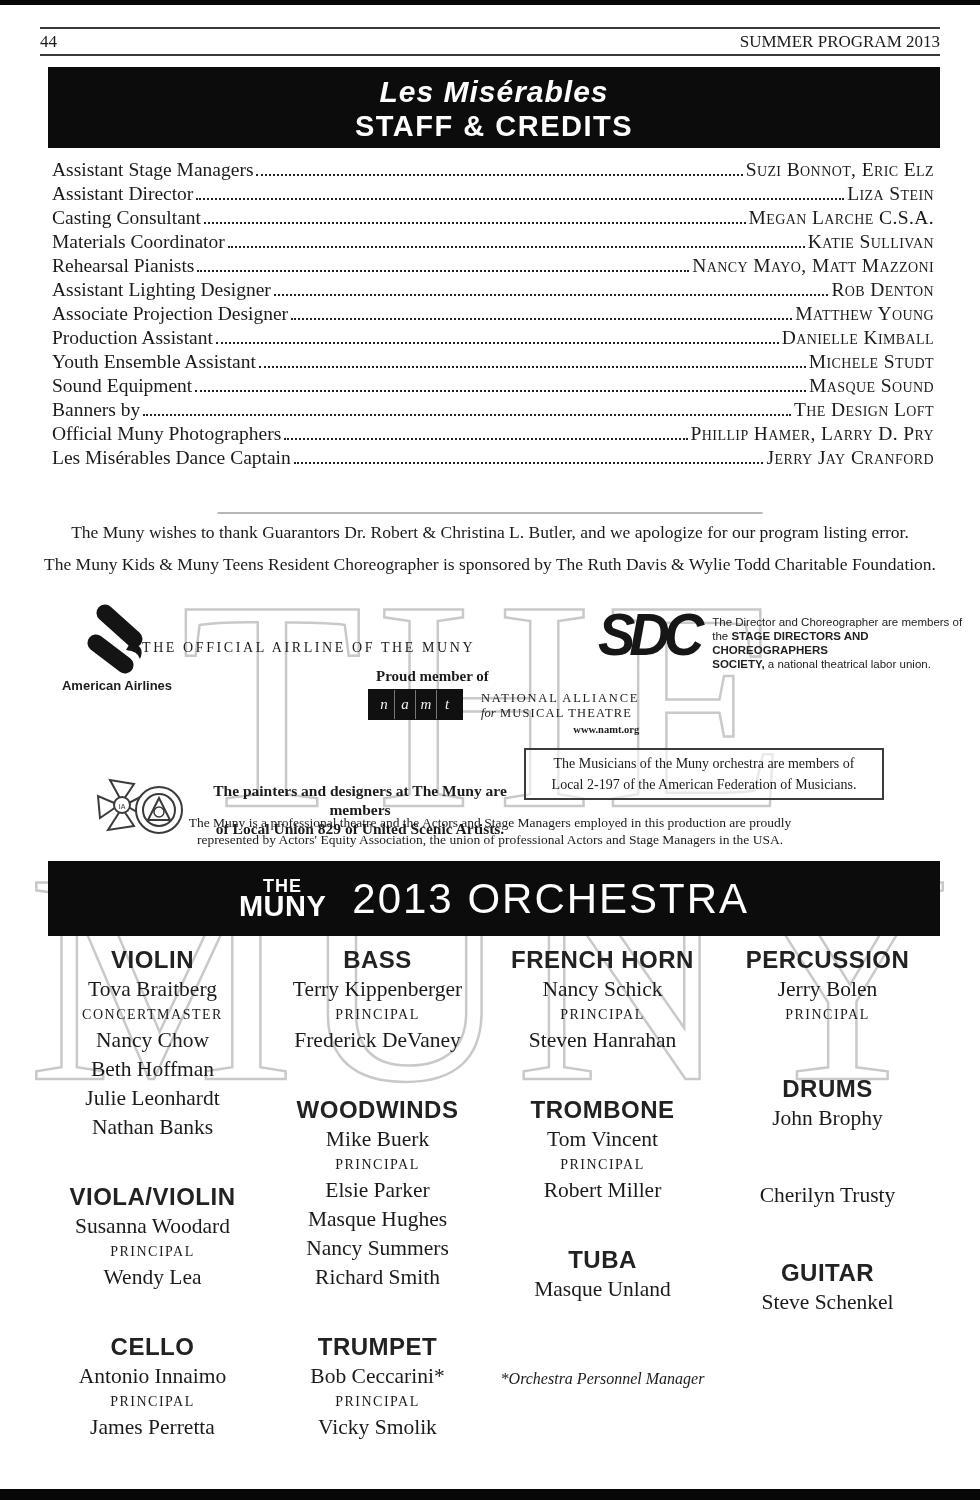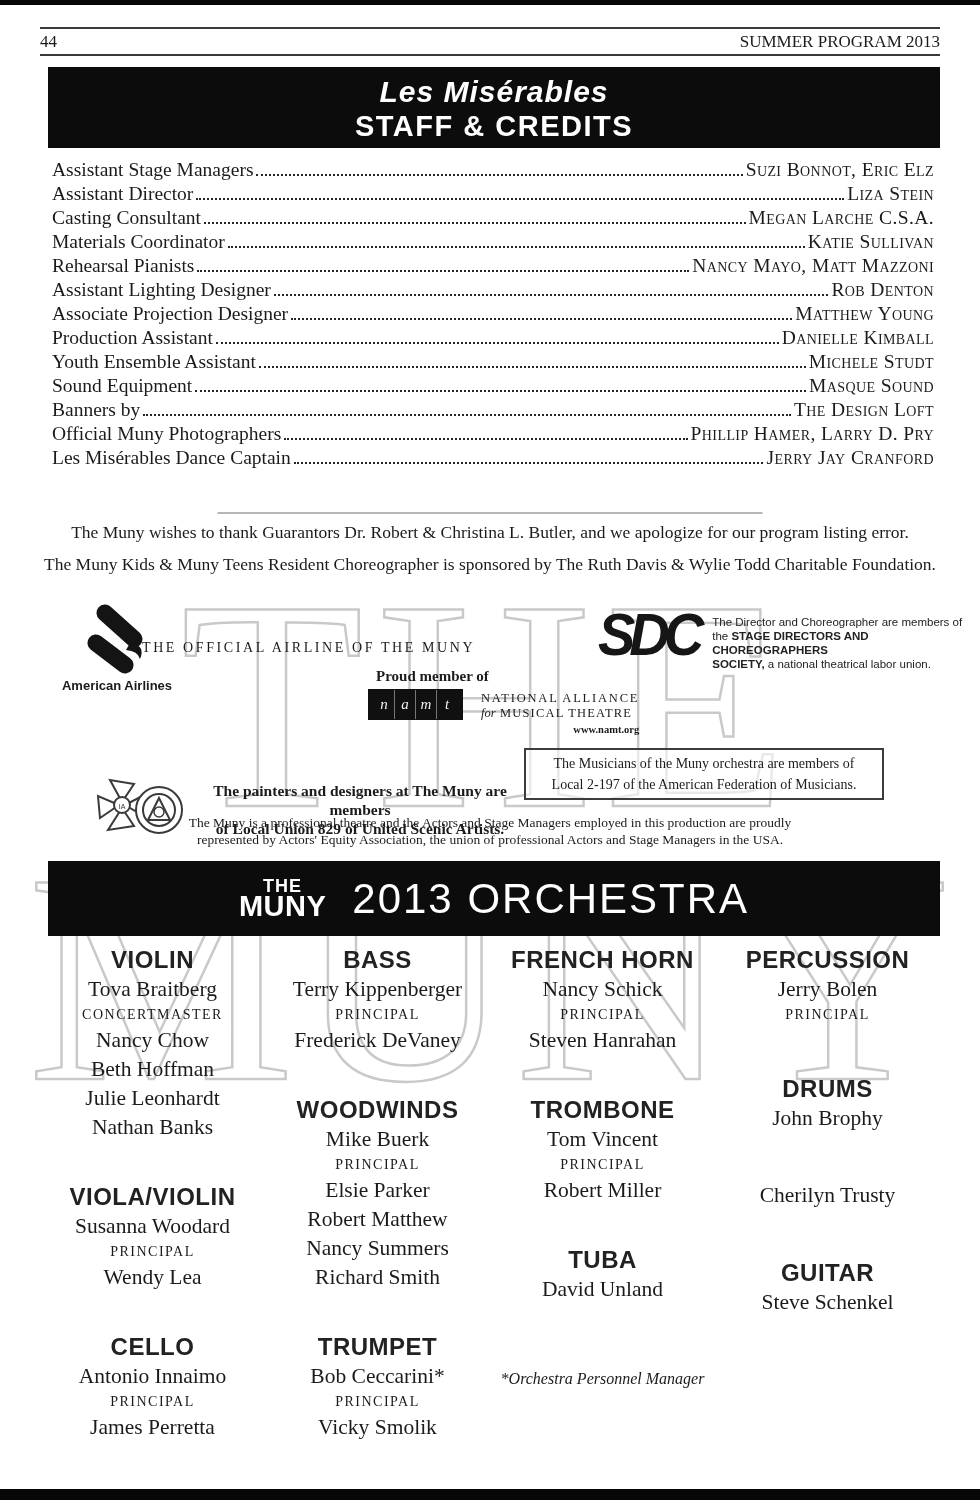--- a/index.html
+++ b/index.html
@@ -281,21 +281,21 @@
         <div class="orch-sec-title">BASS</div>
         <div class="orch-member">Terry Kippenberger</div>
         <div class="orch-role">PRINCIPAL</div>
         <div class="orch-member">Frederick DeVaney</div>
       </div>
       <div class="orch-section">
         <div class="orch-sec-title">WOODWINDS</div>
         <div class="orch-member">Mike Buerk</div>
         <div class="orch-role">PRINCIPAL</div>
         <div class="orch-member">Elsie Parker</div>
-        <div class="orch-member">Robert Matthew</div>
+        <div class="orch-member">Masque Hughes</div>
         <div class="orch-member">Nancy Summers</div>
         <div class="orch-member">Richard Smith</div>
       </div>
       <div class="orch-section">
         <div class="orch-sec-title">TRUMPET</div>
         <div class="orch-member">Bob Ceccarini*</div>
         <div class="orch-role">PRINCIPAL</div>
         <div class="orch-member">Vicky Smolik</div>
       </div>
     </div>
@@ -307,21 +307,21 @@
         <div class="orch-member">Steven Hanrahan</div>
       </div>
       <div class="orch-section">
         <div class="orch-sec-title">TROMBONE</div>
         <div class="orch-member">Tom Vincent</div>
         <div class="orch-role">PRINCIPAL</div>
         <div class="orch-member">Robert Miller</div>
       </div>
       <div class="orch-section">
         <div class="orch-sec-title">TUBA</div>
-        <div class="orch-member">David Unland</div>
+        <div class="orch-member">Masque Unland</div>
       </div>
       <div class="orch-footnote">*Orchestra Personnel Manager</div>
     </div>
     <div class="orch-col">
       <div class="orch-section">
         <div class="orch-sec-title">PERCUSSION</div>
         <div class="orch-member">Jerry Bolen</div>
         <div class="orch-role">PRINCIPAL</div>
       </div>
       <div class="orch-section">

